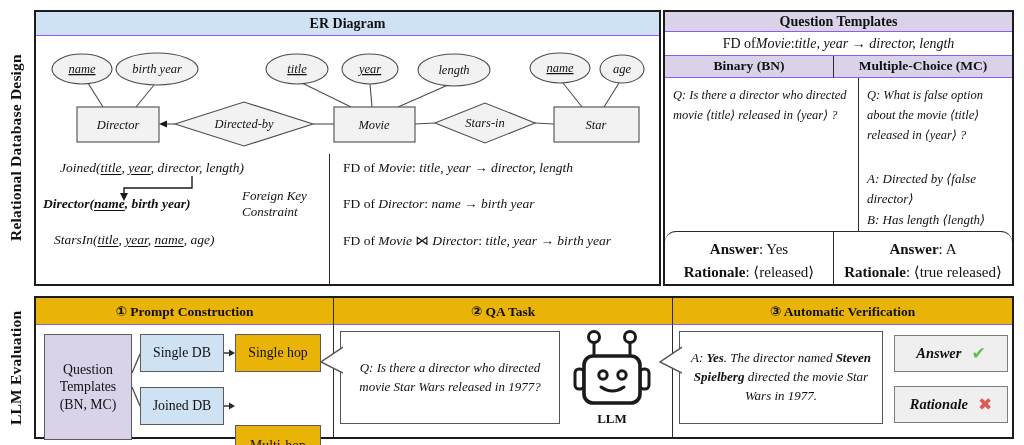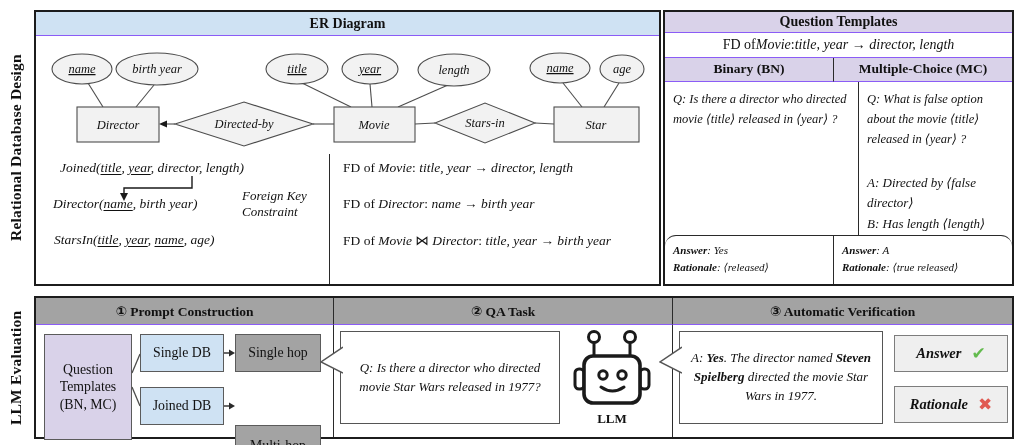--- a/index.html
+++ b/index.html
@@ -4,42 +4,42 @@
 <style>
   html,body{margin:0;padding:0;background:#ffffff;}
   .fig{position:relative;width:1024px;height:445px;background:#ffffff;overflow:hidden;
        font-family:"Liberation Serif","DejaVu Serif","DejaVu Sans",serif;color:#111;}
   .vlabel{position:absolute;left:2px;width:28px;display:flex;align-items:center;justify-content:center;
           writing-mode:vertical-rl;transform:rotate(180deg);font-weight:bold;font-size:15.5px;letter-spacing:.2px;}
   .panel{position:absolute;border:2px solid #1c1c1c;box-sizing:border-box;background:#fff;display:flex;flex-direction:column;}
   .hdr{display:flex;align-items:center;justify-content:center;font-weight:bold;font-size:14px;box-sizing:border-box;}
   .blue{background:#cfe2f3;}
   .purple{background:#d9d2e9;}
-  .orange{background:#a3a3a3;}
+  .orange{background:#eab308;}
   .row{display:flex;box-sizing:border-box;border-radius:11px;}
   .cell{box-sizing:border-box;position:relative;}
   .bdr-b{border-bottom:1px solid #8b5cf6;}
   .bdr-r{border-right:1px solid #2a2a2a;}
   
   .er-svg{display:block;}
   .er-shape{fill:#f2f2f2;stroke:#4d4d4d;stroke-width:1.1;}
   .er-line{stroke:#4d4d4d;stroke-width:1.1;fill:none;}
   .er-text{font-family:"Liberation Serif","DejaVu Serif",serif;font-style:italic;font-size:12.5px;fill:#111;
            text-anchor:middle;}
   .er-text.key{text-decoration:underline;}
   
   .schema-line{position:absolute;font-style:italic;font-size:13.5px;white-space:nowrap;}
   .seg-u{text-decoration:underline;text-underline-offset:2px;}
   .fk-label{position:absolute;font-style:italic;font-size:13px;line-height:1.2;width:92px;}
   .fk-svg{position:absolute;left:0;top:0;pointer-events:none;}
   
   .qt-fd{display:flex;align-items:center;justify-content:center;font-size:14px;font-style:italic;}
   .q-text{font-style:italic;font-size:12.5px;line-height:1.6;padding:7px 8px 0 8px;}
   .opt-line{font-style:italic;font-size:13px;line-height:1.6;padding:0 8px;}
-  .ans-block{padding:6px 8px;font-style:italic;font-size:11px;line-height:1.55;}
+  .ans-block{padding:6px 8px;font-size:15px;line-height:1.55;text-align:center;}
   
   .flow-box{position:absolute;box-sizing:border-box;border:1.4px solid #5b5b5b;display:flex;align-items:center;
             justify-content:center;text-align:center;font-size:13.8px;line-height:1.25;padding:2px;}
   .bubble{position:absolute;box-sizing:border-box;border:1.5px solid #555;background:#fff;display:flex;
           align-items:center;justify-content:center;text-align:center;font-style:italic;font-size:13px;
           line-height:1.45;padding:6px 10px;}
   .tail{position:absolute;left:-21px;top:14px;}
   .status-box{position:absolute;box-sizing:border-box;border:1.5px solid #7d7d7d;background:#efefef;display:flex;
               align-items:center;justify-content:center;gap:10px;font-style:italic;font-weight:bold;font-size:14.5px;}
   .icon-glyph{font-family:"DejaVu Sans",sans-serif;font-style:normal;font-weight:bold;font-size:17px;line-height:1;}
@@ -99,21 +99,21 @@
       <rect class="er-shape" x="298" y="71" width="81" height="35"></rect>
       <text class="er-text" x="338" y="93">Movie</text>
       <rect class="er-shape" x="518" y="71" width="85" height="35"></rect>
       <text class="er-text" x="560" y="93">Star</text>
     </svg>
 
 
     <div class="row" style="flex:1;">
       <div class="cell bdr-r" style="width:294px;">
         <div class="schema-line" style="left:24px;top:6px;"><span>Joined(</span><span class="seg-u">title</span><span>, </span><span class="seg-u">year</span><span>, director, length)</span></div>
-        <div class="schema-line" style="left:17px;top:42px;"><span>Director(</span><span class="seg-u">name</span><span>, birth year)</span></div>
+        <div class="schema-line" style="left:7px;top:42px;font-weight:bold;"><span>Director(</span><span class="seg-u">name</span><span>, birth year)</span></div>
         <div class="schema-line" style="left:18px;top:78px;"><span>StarsIn(</span><span class="seg-u">title</span><span>, </span><span class="seg-u">year</span><span>, </span><span class="seg-u">name</span><span>, age)</span></div>
         <div class="fk-label" style="left:206px;top:34px;">Foreign Key Constraint</div>
         <svg class="fk-svg" width="294" height="106">
           <polyline points="156,22 156,34 88,34 88,40" fill="none" stroke="#1a1a1a" stroke-width="1.4"></polyline>
           <polygon points="84,39 92,39 88,47" fill="#1a1a1a"></polygon>
         </svg>
       </div>
       <div class="cell" style="flex:1;">
         <div class="schema-line" style="left:13px;top:6px;"><span style="font-style: normal;">FD of </span><span>Movie</span><span style="font-style: normal;">: </span><span>title, year → director, length</span></div>
         <div class="schema-line" style="left:13px;top:42px;"><span style="font-style: normal;">FD of </span><span>Director</span><span style="font-style: normal;">: </span><span>name → birth year</span></div>

